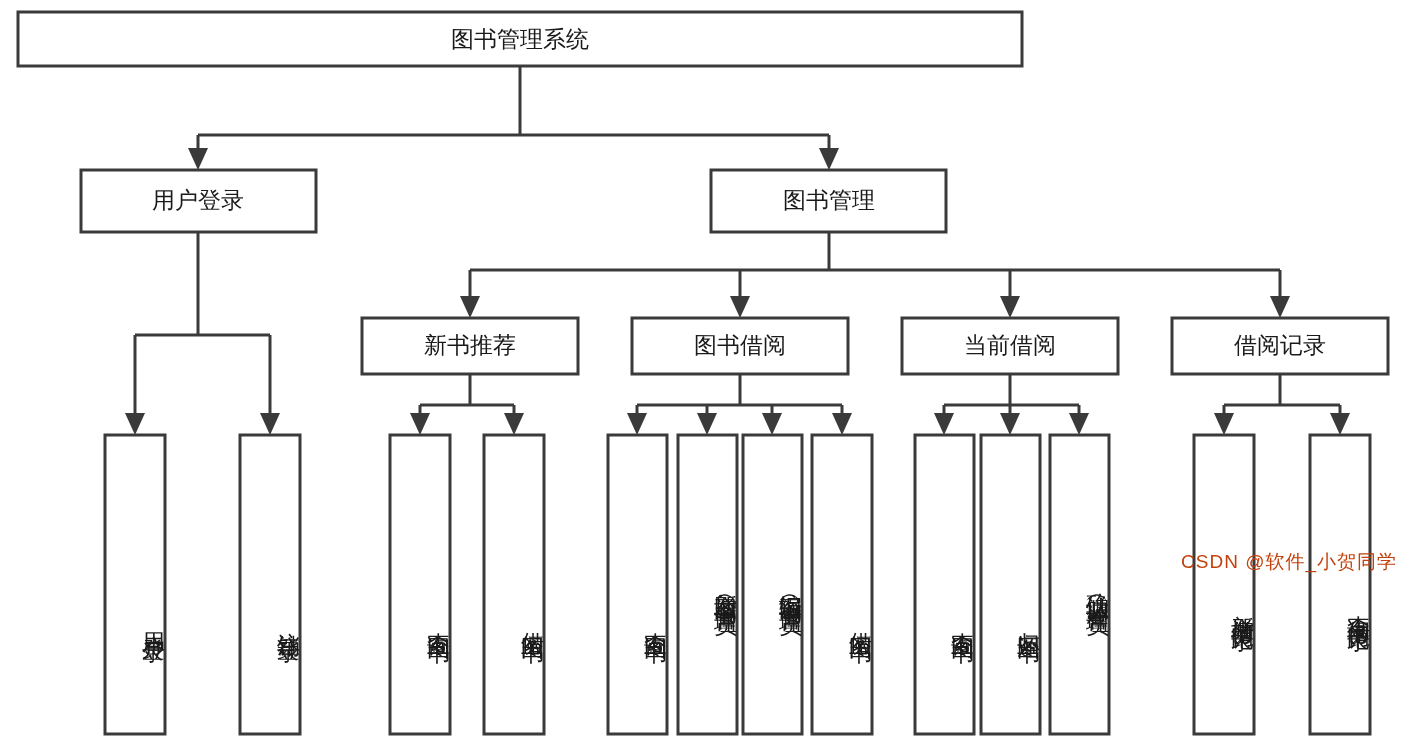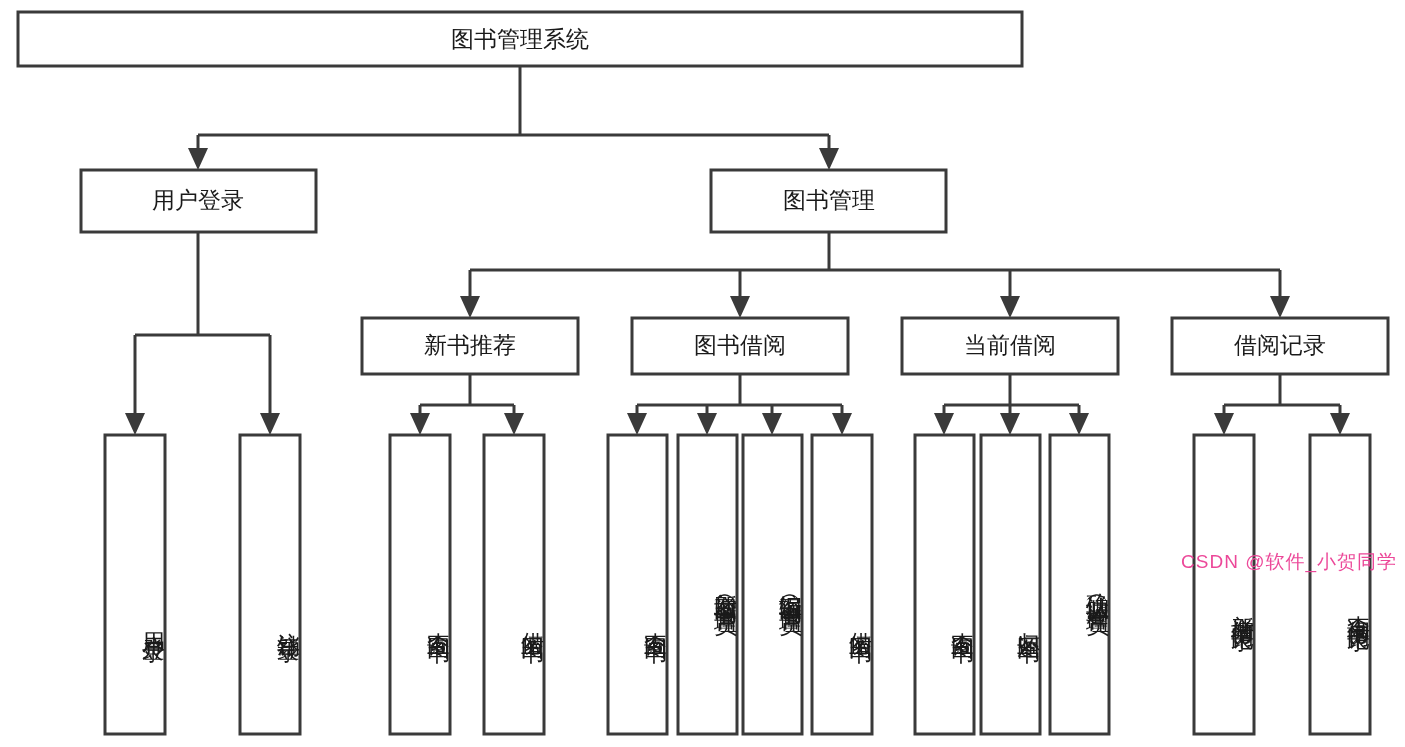--- a/index.html
+++ b/index.html
@@ -63,21 +63,21 @@
     justify-content: center;
     white-space: nowrap;
     pointer-events: none;
   }
   #watermark {
     position: absolute;
     right: 8px;
     bottom: 4px;
     font-family: "Liberation Sans", "DejaVu Sans", sans-serif;
     font-size: 19px;
-    color: #ec4899;
+    color: #c2410c;
     letter-spacing: 1px;
     white-space: nowrap;
   }
 </style>
 </head>
 <body>
 
 <div id="diagram-root">
 
   <svg id="tree-svg" viewBox="0 0 1405 747">

